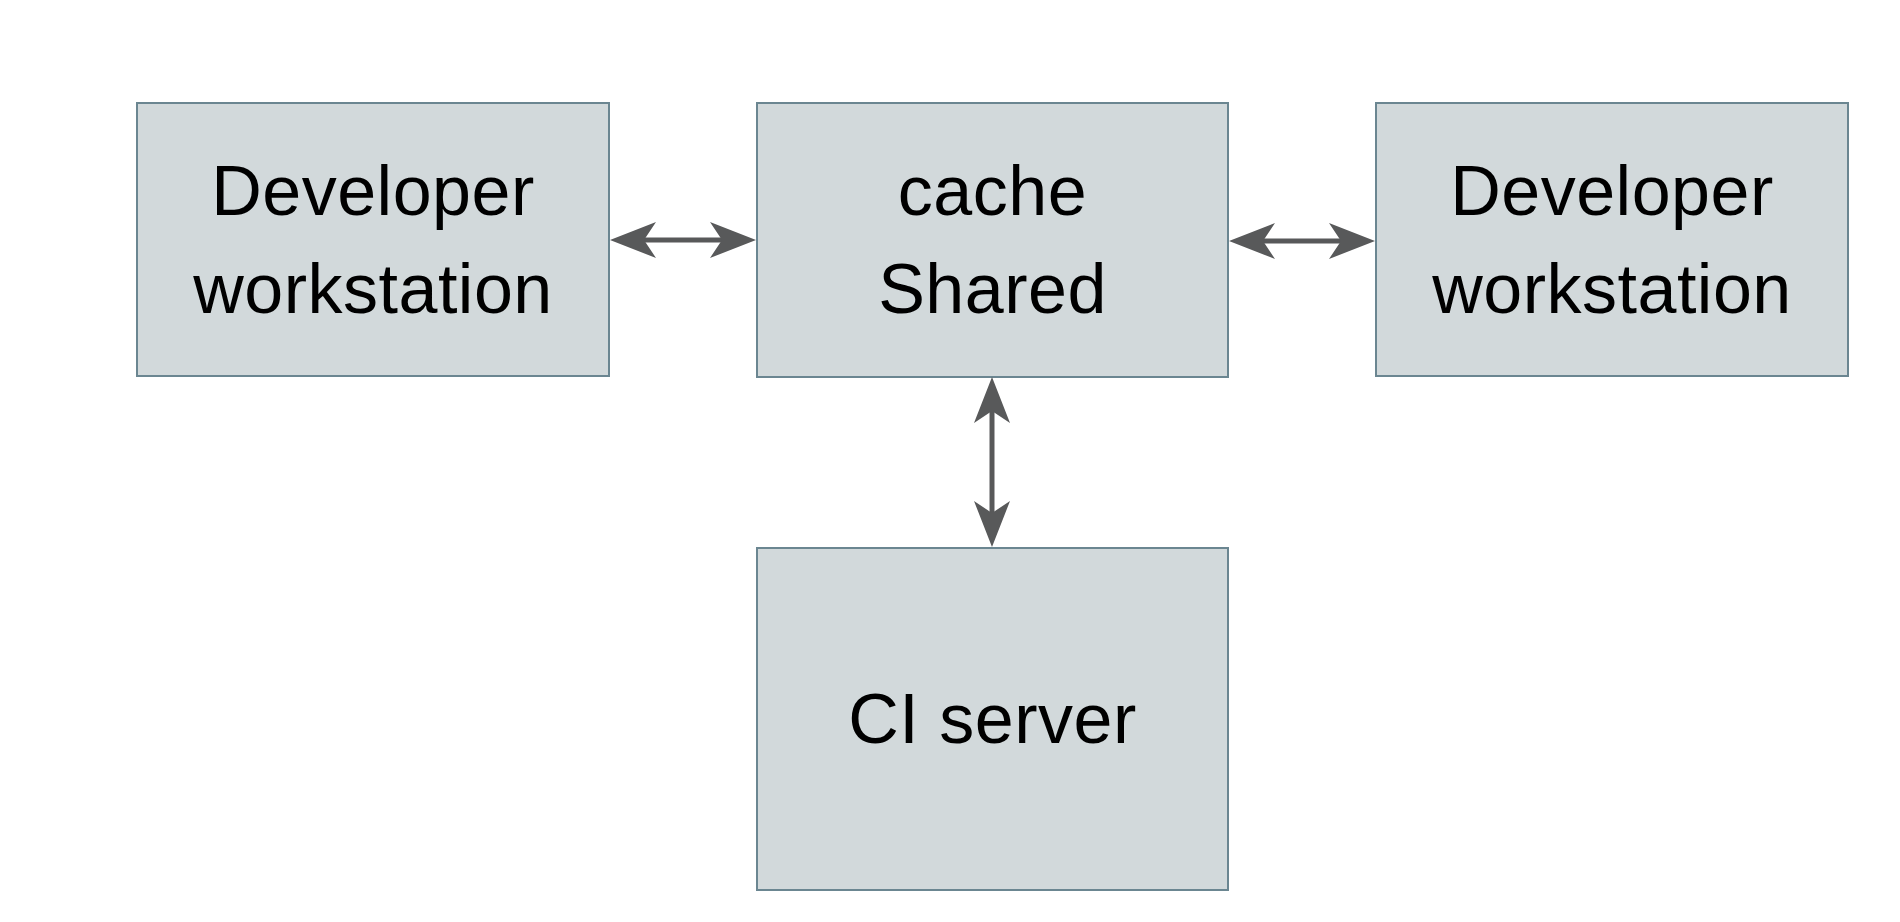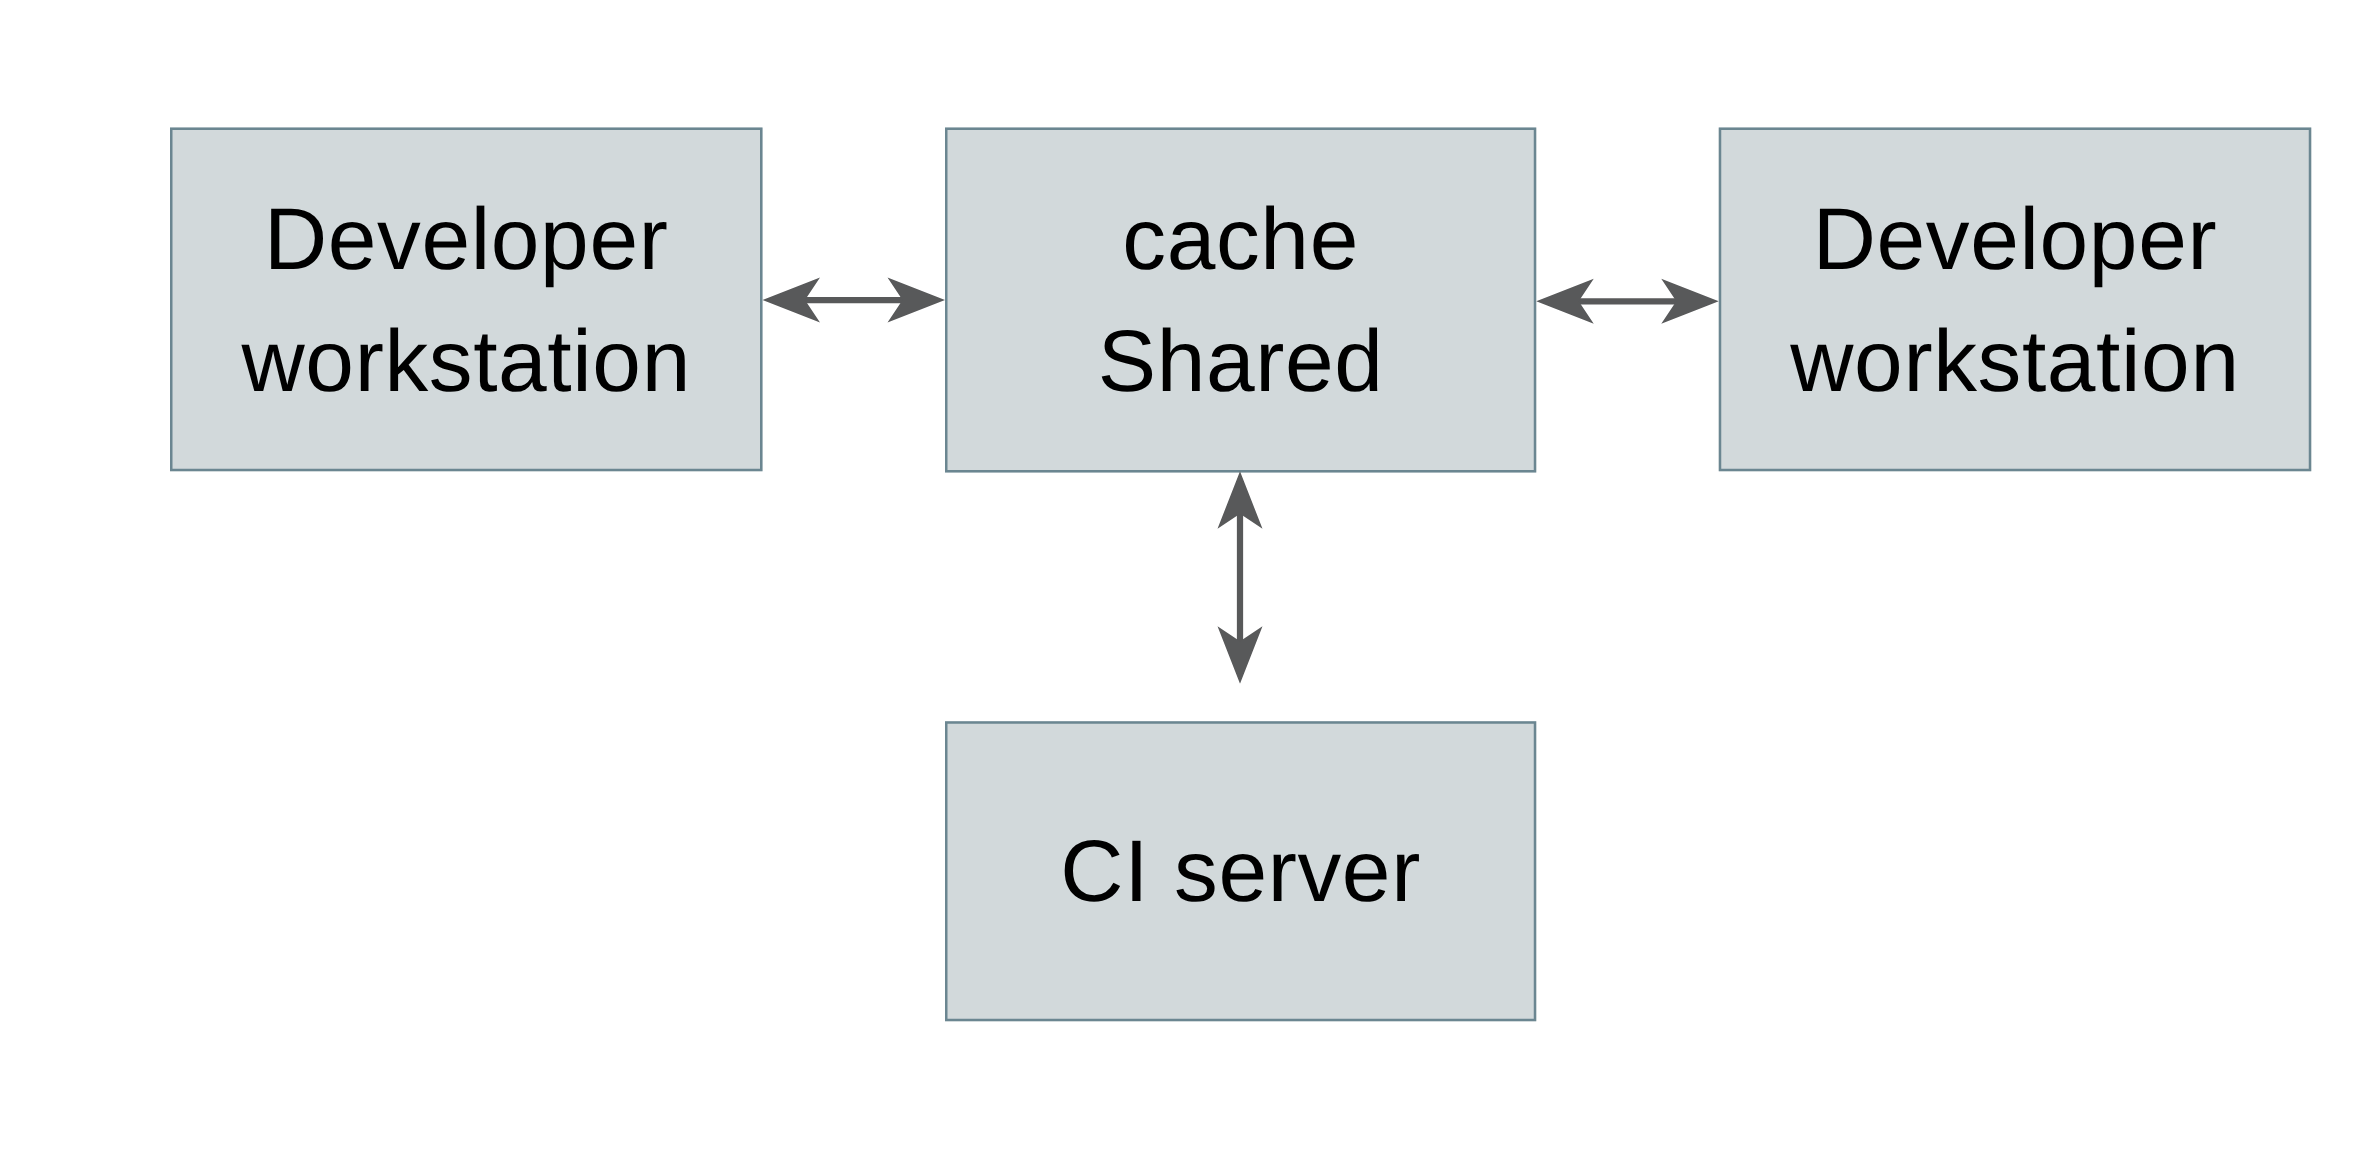--- a/index.html
+++ b/index.html
@@ -31,21 +31,21 @@
     line-height: 98px;
     letter-spacing: 0.5px;
   }
   .node span {
     display: block;
     white-space: nowrap;
   }
   .node-dev-left    { left: 88px;   top: 102px; width: 474px; height: 275px; }
   .node-shared-cache{ left: 708px;  top: 102px; width: 473px; height: 276px; }
   .node-dev-right   { left: 1327px; top: 102px; width: 474px; height: 275px; }
-  .node-ci-server   { left: 708px;  top: 577px; width: 473px; height: 240px; }
+  .node-ci-server   { left: 708px;  top: 547px; width: 473px; height: 344px; }
   .edge {
     position: absolute;
     color: var(--arrow-color, #58595a);
   }
   .edge svg { display: block; }
   .edge-left  { left: 562px;  top: 220px; }
   .edge-right { left: 1181px; top: 221px; }
   .edge-down  { left: 924px;  top: 377px; }
 </style>
 </head>

